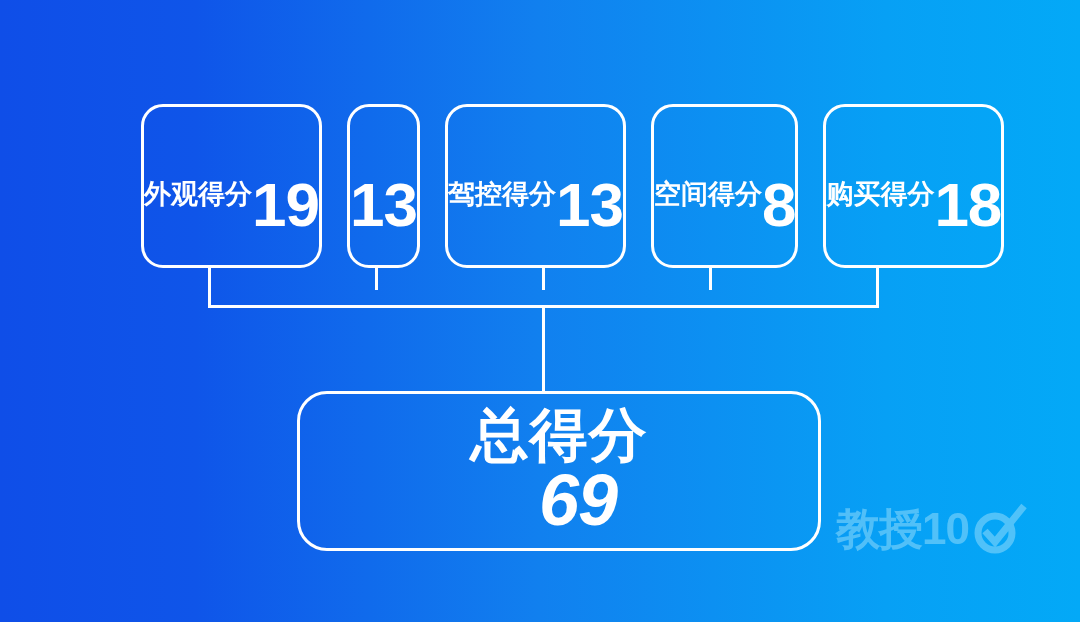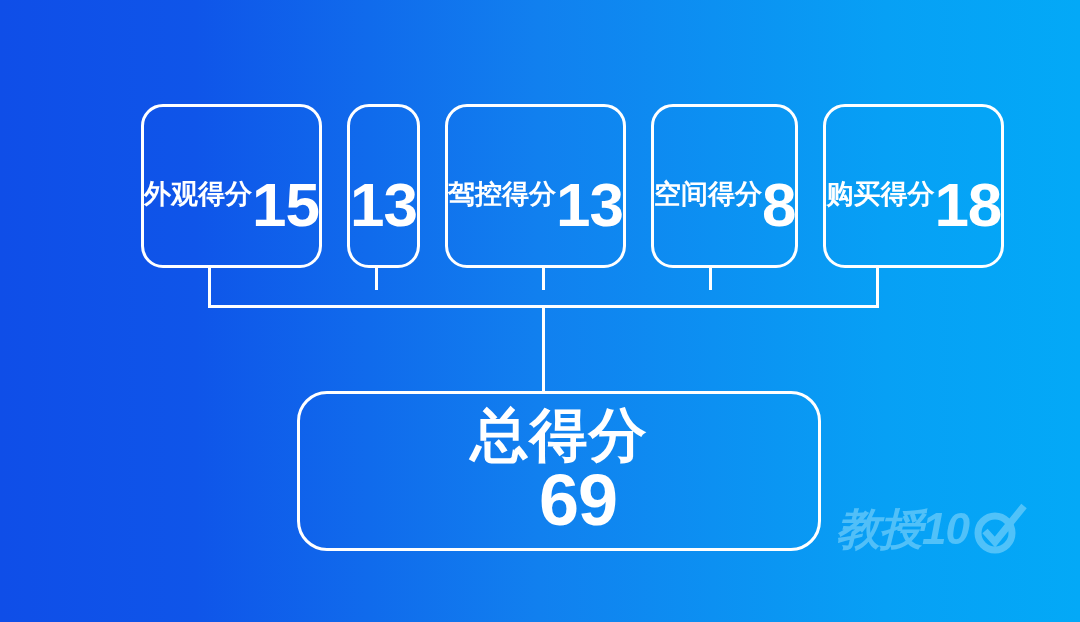--- a/index.html
+++ b/index.html
@@ -92,34 +92,34 @@
     line-height: 1;
     letter-spacing: 1px;
   }
   .total-value {
     color: #ffffff;
     font-size: 72px;
     font-weight: bold;
     line-height: 1;
     margin-left: 38px;
     letter-spacing: -1px;
+    font-style: italic;
   }
 
   
   .watermark {
     position: absolute;
     left: 836px;
     top: 500px;
     width: 216px;
     height: 58px;
     display: flex;
     flex-direction: row;
     align-items: center;
     opacity: 0.62;
-    font-style: italic;
   }
   .wm-text {
     color: #7fd4fb;
     font-size: 44px;
     font-weight: bold;
     line-height: 1;
     letter-spacing: -1px;
   }
   .wm-mark {
     position: relative;
@@ -130,21 +130,21 @@
 </style>
 </head>
 <body>
 
 <div id="stage">
 
   <div class="cards">
 
     <div class="card">
       <div class="card-label">外观得分</div>
-      <div class="card-value">15</div>
+      <div class="card-value">19</div>
     </div>
 
     <div class="card">
       <div class="card-value">13</div>
     </div>
 
     <div class="card">
       <div class="card-label">驾控得分</div>
       <div class="card-value">13</div>
     </div>

